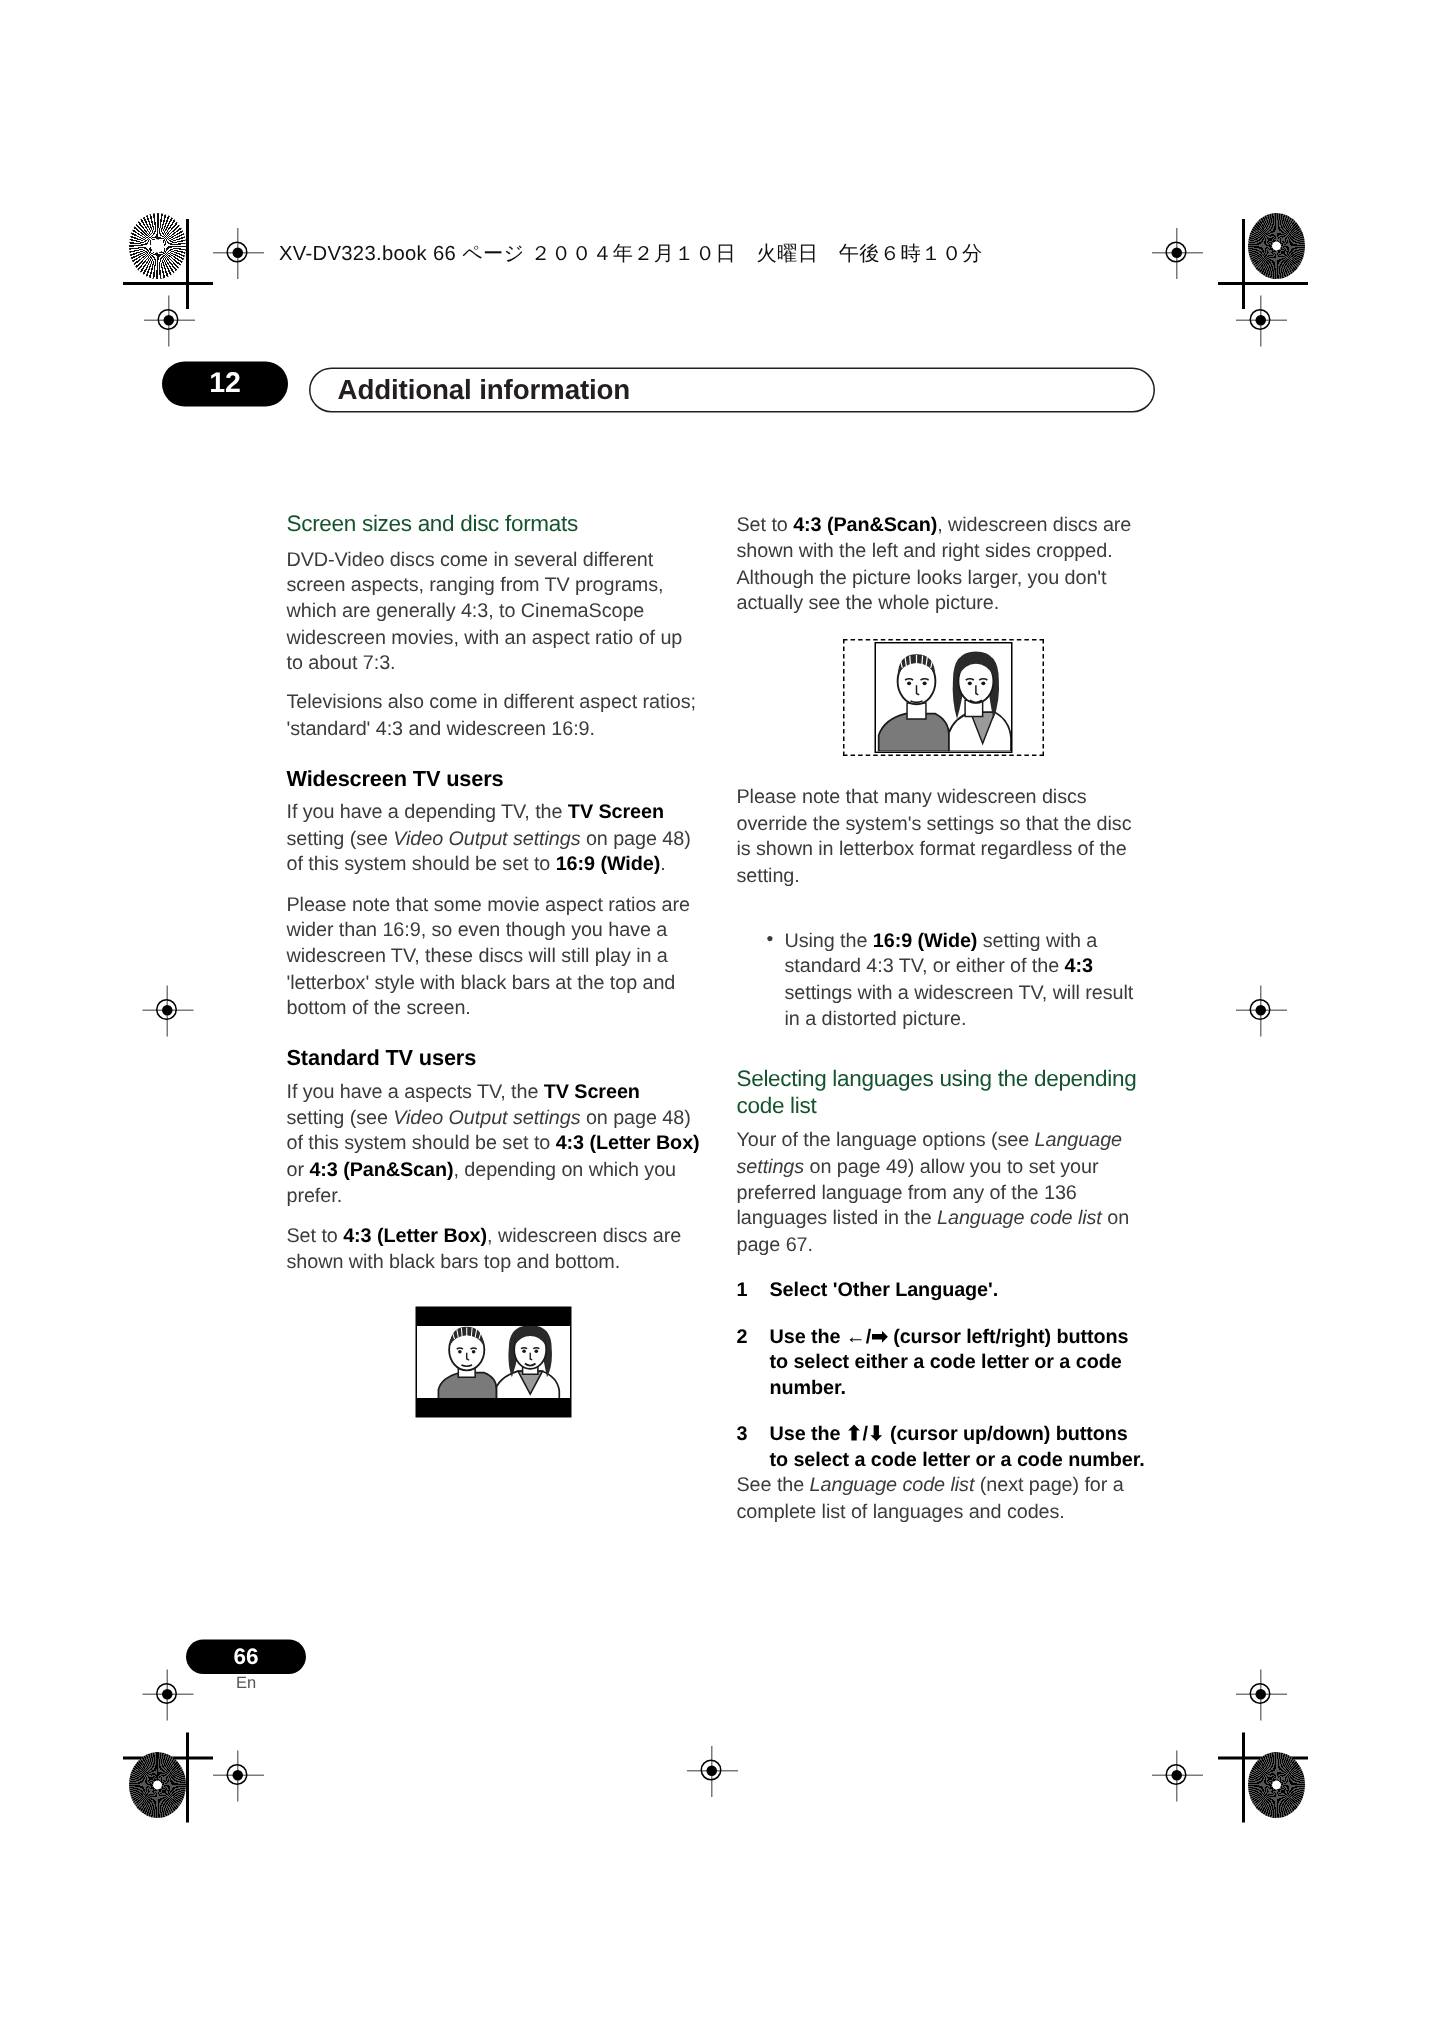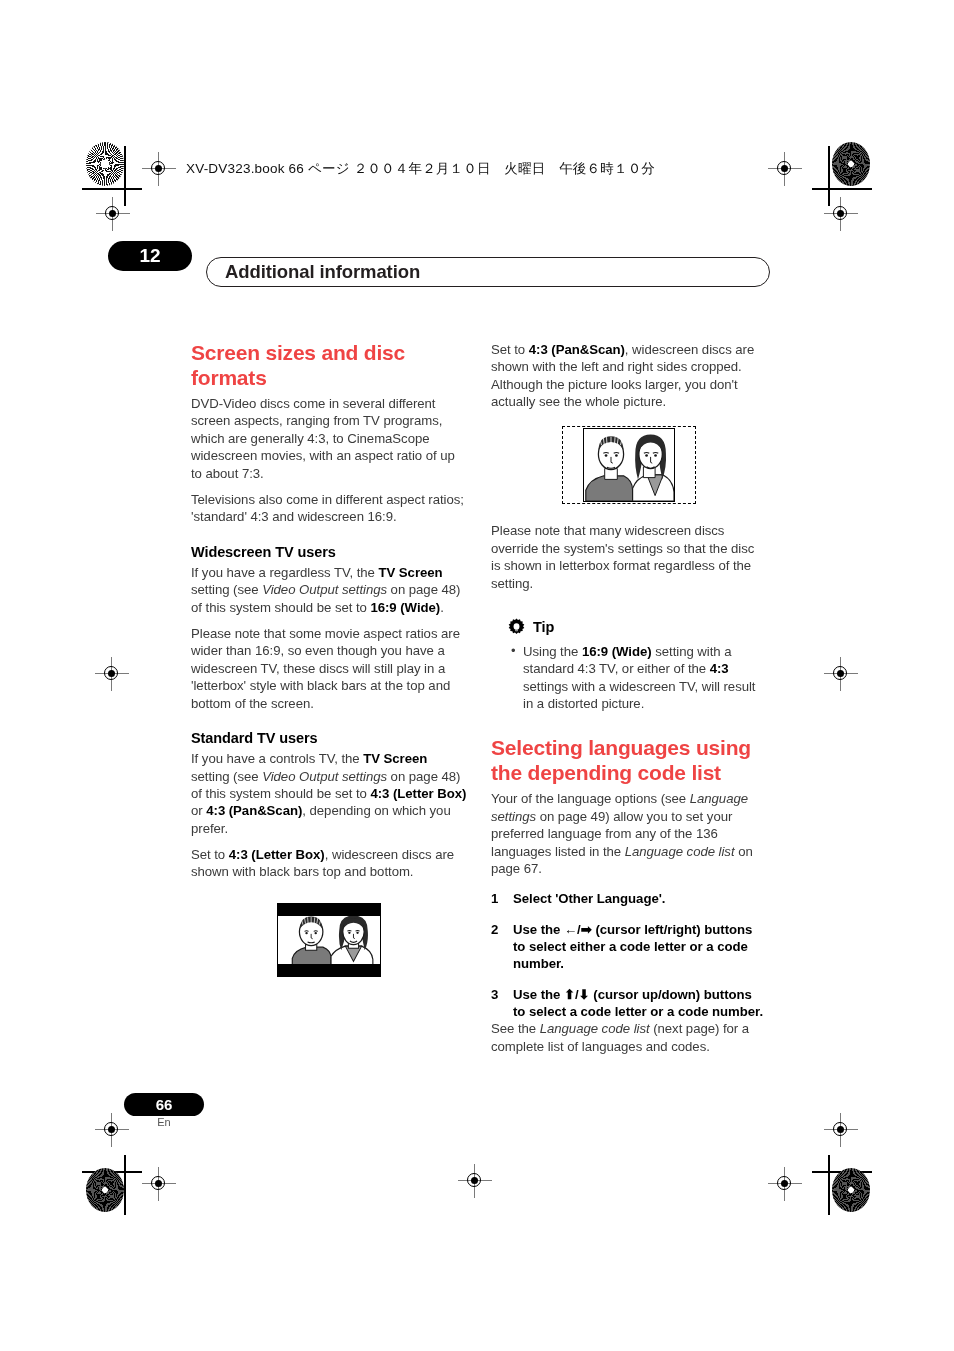--- a/index.html
+++ b/index.html
@@ -101,21 +101,21 @@
     color: #ffffff;
     font-size: 19px;
     font-weight: bold;
     display: flex;
     align-items: center;
     justify-content: center;
     box-sizing: border-box;
   }
   .chapter-title-pill {
     position: absolute;
-    left: 98px; top: 16px;
+    left: 98px; top: 4px;
     width: 564px; height: 30px;
     border: 1.3px solid #231f20;
     border-radius: 15px;
     box-sizing: border-box;
     display: flex;
     align-items: center;
     padding-left: 18px;
     text-align: right;
   }
   .chapter-title-pill span {
@@ -128,23 +128,23 @@
   
   .col {
     position: absolute;
     top: 341px;
     width: 276px;
   }
   .col-left  { left: 191px; }
   .col-right { left: 491px; }
 
   h2.sec {
-    font-size: 21px;
-    font-weight: bold;
-    color: #ef4444;
+    font-size: 15px;
+    font-weight: normal;
+    color: #14532d;
     margin: 0 0 5px 0;
     line-height: 1.17;
     letter-spacing: -0.2px;
   }
   h3.sub {
     font-size: 14.5px;
     font-weight: bold;
     color: #000;
     margin: 18px 0 3px 0;
     line-height: 1.2;
@@ -426,27 +426,27 @@
 
 <div class="col col-left">
 
   <h2 class="sec">Screen sizes and disc formats</h2>
 
   <p class="body">DVD-Video discs come in several different screen aspects, ranging from TV programs, which are generally 4:3, to CinemaScope widescreen movies, with an aspect ratio of up to about 7:3.</p>
   <p class="body">Televisions also come in different aspect ratios; 'standard' 4:3 and widescreen 16:9.</p>
 
   <h3 class="sub">Widescreen TV users</h3>
 
-  <p class="body"><span>If you have a regardless TV, the </span><b>TV Screen</b><span> setting (see </span><i>Video Output settings</i><span> on page 48) of this system should be set to </span><b>16:9 (Wide)</b><span>.</span></p>
+  <p class="body"><span>If you have a depending TV, the </span><b>TV Screen</b><span> setting (see </span><i>Video Output settings</i><span> on page 48) of this system should be set to </span><b>16:9 (Wide)</b><span>.</span></p>
 
   <p class="body">Please note that some movie aspect ratios are wider than 16:9, so even though you have a widescreen TV, these discs will still play in a 'letterbox' style with black bars at the top and bottom of the screen.</p>
 
   <h3 class="sub">Standard TV users</h3>
 
-  <p class="body"><span>If you have a controls TV, the </span><b>TV Screen</b><span> setting (see </span><i>Video Output settings</i><span> on page 48) of this system should be set to </span><b>4:3 (Letter Box)</b><span> or </span><b>4:3 (Pan&amp;Scan)</b><span>, depending on which you prefer.</span></p>
+  <p class="body"><span>If you have a aspects TV, the </span><b>TV Screen</b><span> setting (see </span><i>Video Output settings</i><span> on page 48) of this system should be set to </span><b>4:3 (Letter Box)</b><span> or </span><b>4:3 (Pan&amp;Scan)</b><span>, depending on which you prefer.</span></p>
 
   <p class="body"><span>Set to </span><b>4:3 (Letter Box)</b><span>, widescreen discs are shown with black bars top and bottom.</span></p>
 
   <div class="fig-letterbox-wrap">
     <div class="fig-letterbox">
       <div class="bar top"></div>
       <div class="pic">
         <svg class="people" viewBox="0 0 100 52" preserveAspectRatio="xMidYMid slice">
           <rect x="0" y="0" width="100" height="52" fill="#ffffff"></rect>
 
@@ -541,29 +541,20 @@
           <path d="M74 31 L74 37 L75.8 38" stroke="#1a1a1a" stroke-width="1.1" fill="none"></path>
           <path d="M69.5 42 Q74 45.5 78.5 42" stroke="#1a1a1a" stroke-width="1.3" fill="none"></path>
         </svg>
       </div>
     </div>
   </div>
 
   <p class="body">Please note that many widescreen discs override the system's settings so that the disc is shown in letterbox format regardless of the setting.</p>
 
   <div class="tip-block">
-    <div class="tip-head">
-      <svg class="gear-icon" viewBox="0 0 24 24">
-        <path fill="#000" d="M12 0.6l1.9 2.0 2.5-1.0 0.8 2.6 2.7 0.1-0.4 2.7 2.4 1.2-1.6 2.2 1.6 2.2-2.4 1.2 0.4 2.7-2.7 0.1-0.8 2.6-2.5-1.0-1.9 2.0-1.9-2.0-2.5 1.0-0.8-2.6-2.7-0.1 0.4-2.7-2.4-1.2 1.6-2.2-1.6-2.2 2.4-1.2-0.4-2.7 2.7-0.1 0.8-2.6 2.5 1.0z"></path>
-        <ellipse cx="12" cy="10.6" rx="3.7" ry="4.1" fill="#ffffff"></ellipse>
-        <rect x="10.2" y="14.2" width="3.6" height="2.4" rx="0.6" fill="#ffffff"></rect>
-        <path d="M10.4 15.3 h3.2 M10.4 16.3 h3.2" stroke="#000" stroke-width="0.6"></path>
-      </svg>
-      <span class="label">Tip</span>
-    </div>
     <ul class="tip-list">
       <li><span>Using the </span><b>16:9 (Wide)</b><span> setting with a standard 4:3 TV, or either of the </span><b>4:3</b><span> settings with a widescreen TV, will result in a distorted picture.</span></li>
     </ul>
   </div>
 
   <h2 class="sec" style="margin-top:24px;">Selecting languages using the depending code list</h2>
 
   <p class="body"><span>Your of the language options (see </span><i>Language settings</i><span> on page 49) allow you to set your preferred language from any of the 136 languages listed in the </span><i>Language code list</i><span> on page 67.</span></p>
 
   <div class="step">

